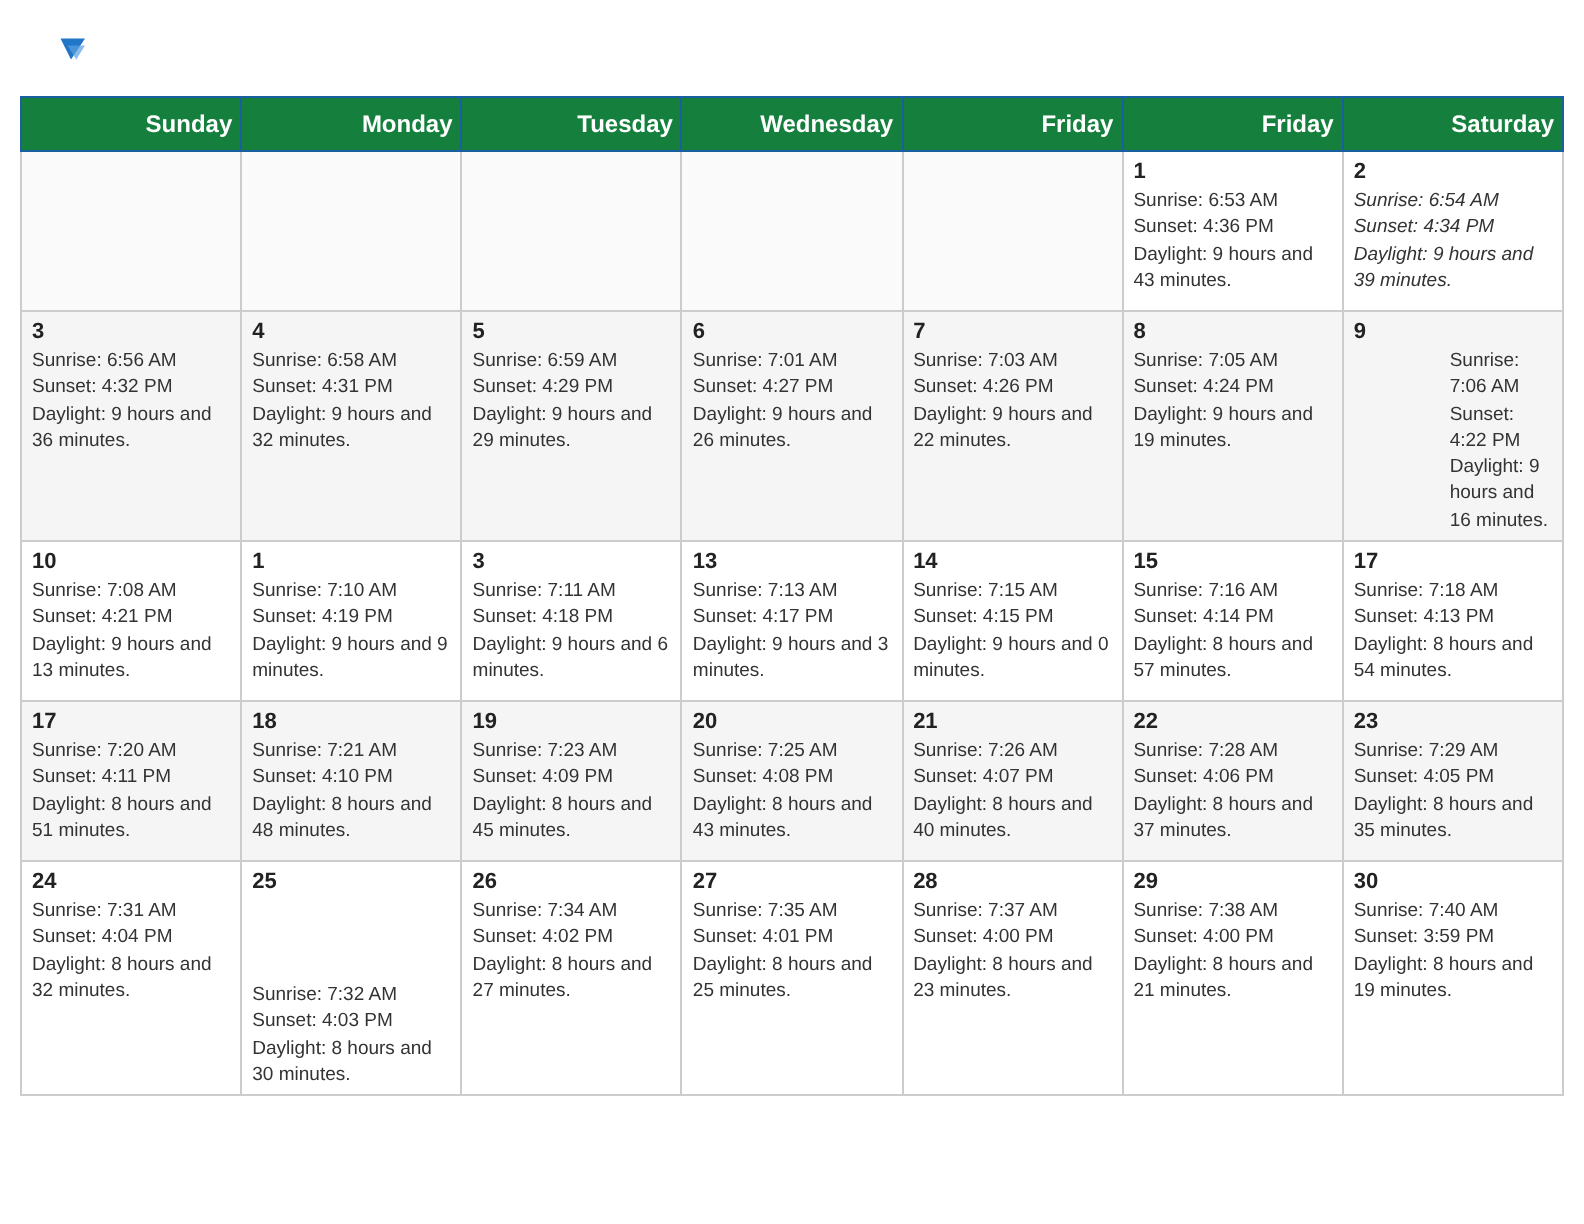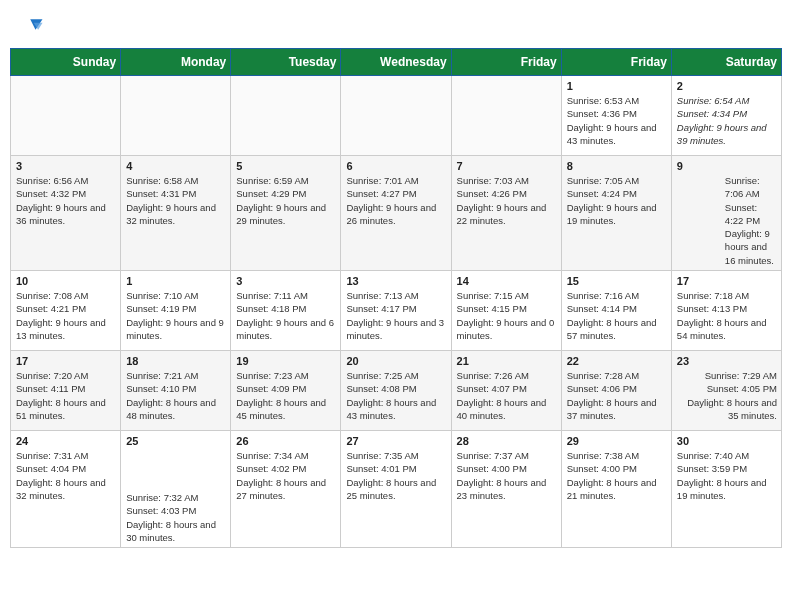--- a/index.html
+++ b/index.html
@@ -272,21 +272,21 @@
 Daylight: 8 hours and 40 minutes.</div>
           </td>
           <td>
             <span class="day-num">22</span>
             <div class="day-info" style="white-space: pre-line;">Sunrise: 7:28 AM
 Sunset: 4:06 PM
 Daylight: 8 hours and 37 minutes.</div>
           </td>
           <td>
             <span class="day-num">23</span>
-            <div class="day-info" style="white-space: pre-line; text-align: right;">Sunrise: 7:29 AM
+            <div class="day-info" style="white-space: pre-line;">Sunrise: 7:29 AM
 Sunset: 4:05 PM
 Daylight: 8 hours and 35 minutes.</div>
           </td>
         </tr>
         <tr>
           <td>
             <span class="day-num">24</span>
             <div class="day-info" style="white-space: pre-line;">Sunrise: 7:31 AM
 Sunset: 4:04 PM
 Daylight: 8 hours and 32 minutes.</div>

